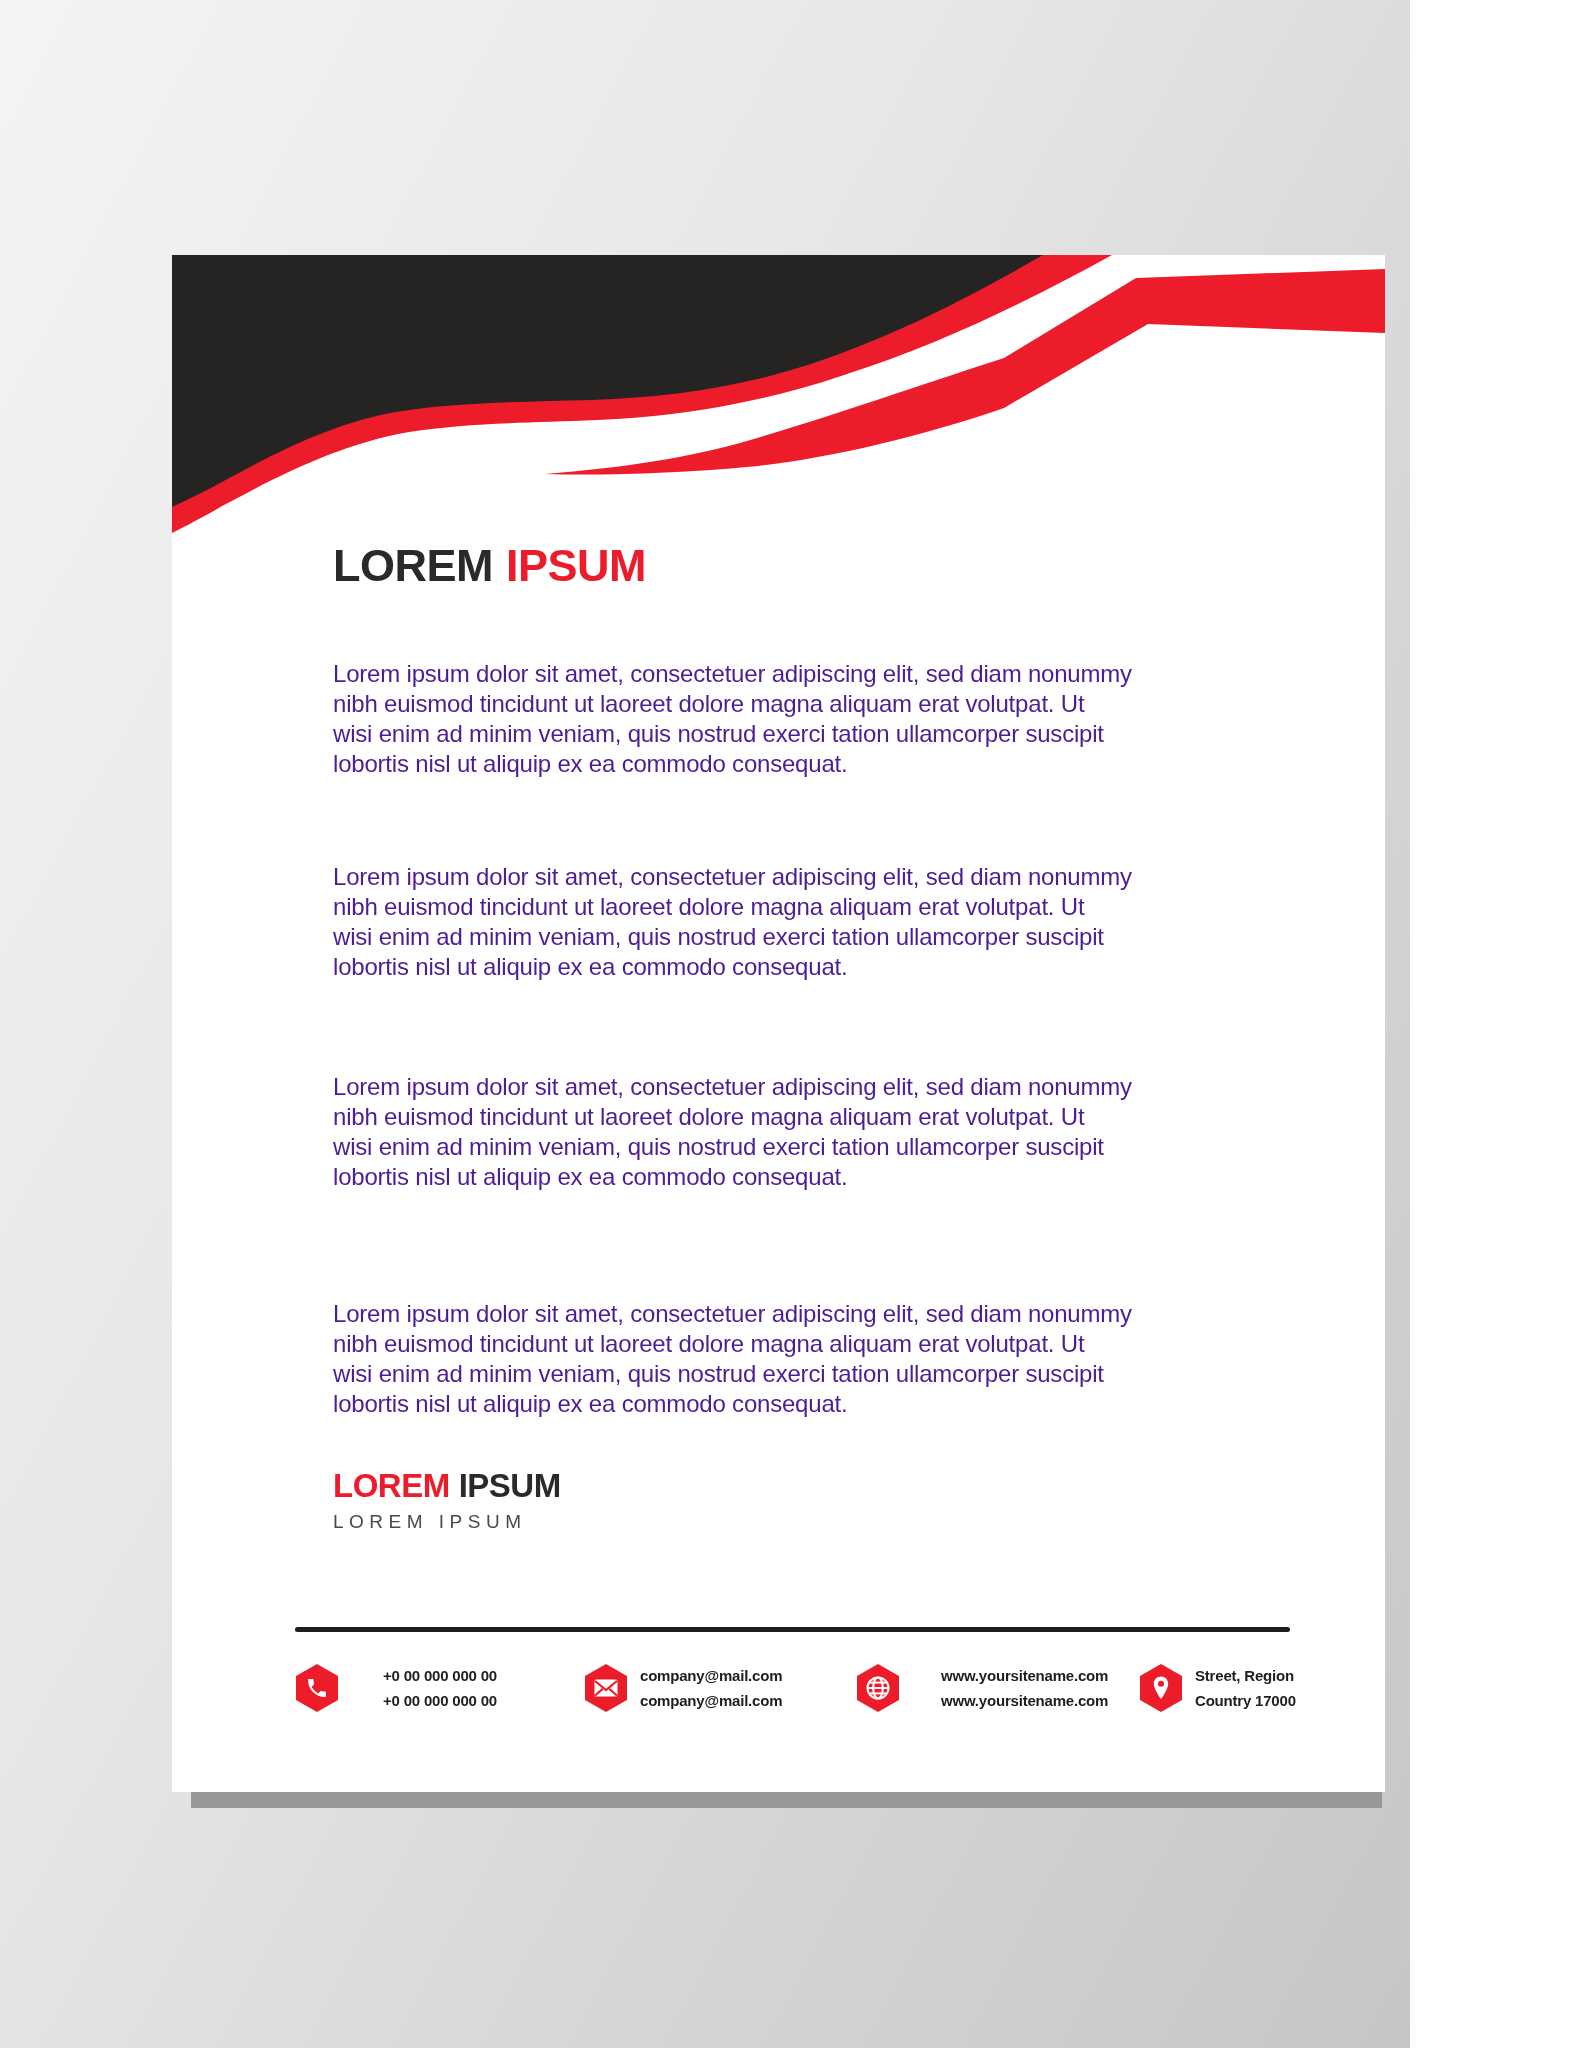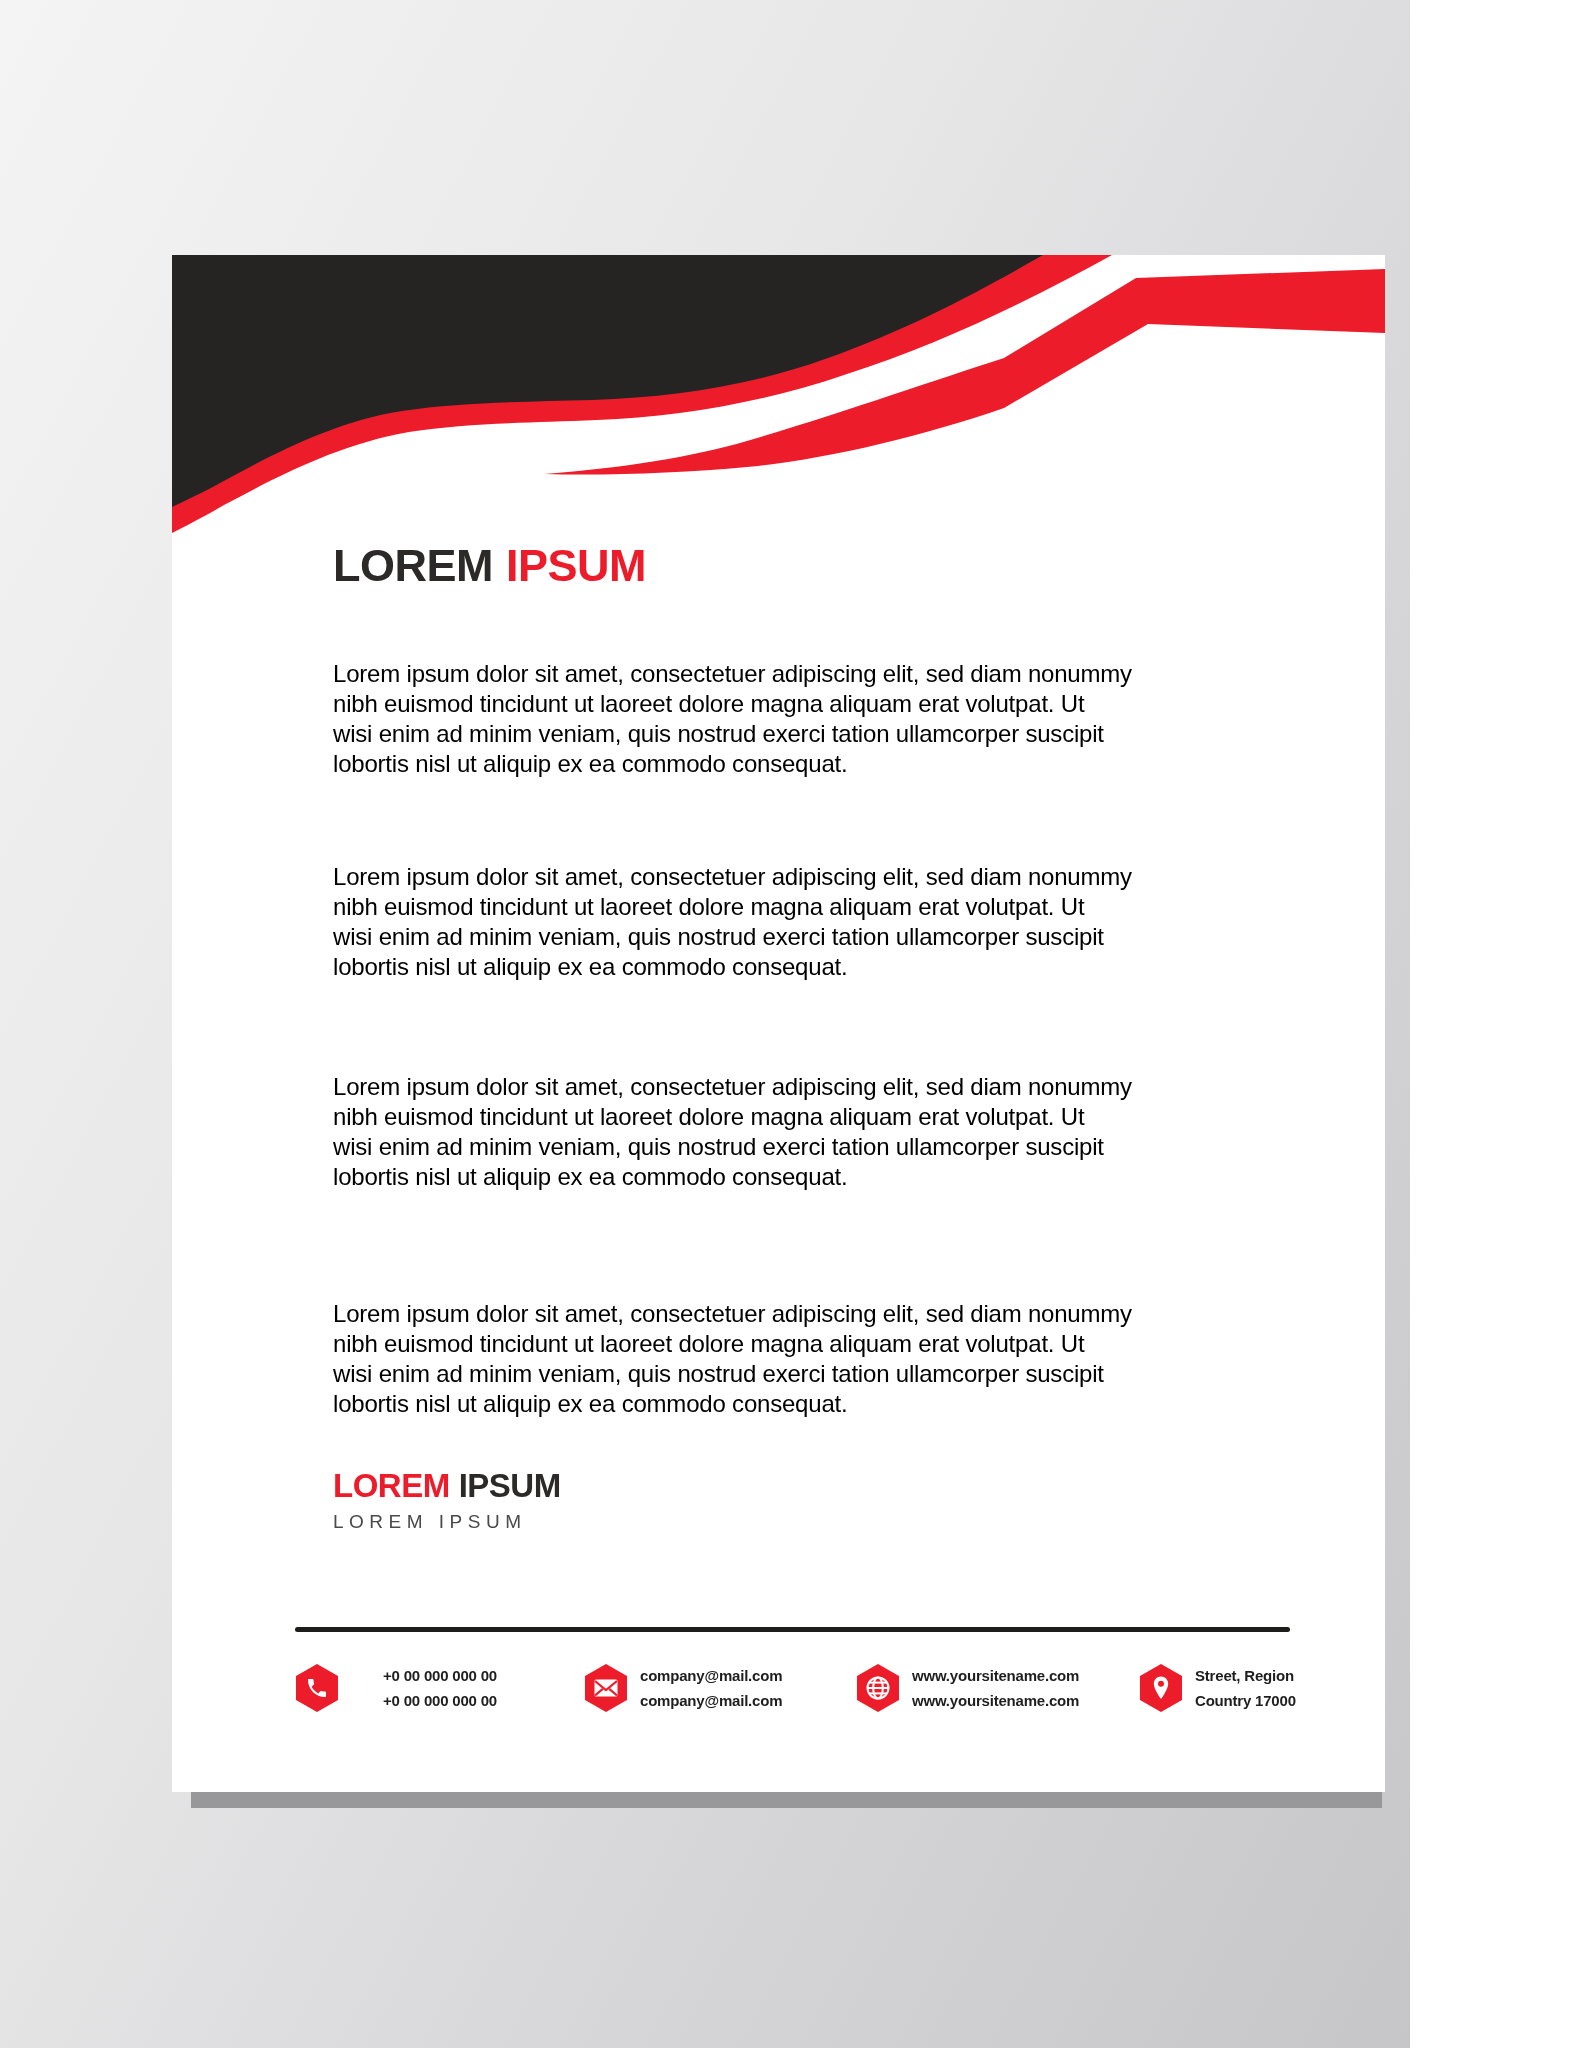--- a/index.html
+++ b/index.html
@@ -22,21 +22,21 @@
   }
   .header-art{position:absolute;left:0;top:0;width:1213px;height:300px;display:block;}
   .doc-title{
     position:absolute;left:161px;top:285px;
     font-size:45px;font-weight:bold;letter-spacing:-0.5px;white-space:nowrap;
   }
   .doc-title .w1{color:#2b2a29;margin-right:13px;}
   .doc-title .w2{color:#ec1c2b;}
   .para{
     position:absolute;left:161px;width:945px;margin:0;
-    font-size:24px;line-height:30px;color:#000000;letter-spacing:-0.2px;
+    font-size:24px;line-height:30px;color:#4c1d95;letter-spacing:-0.2px;
     white-space:pre-line;
   }
   .para.p0{top:404px;}
   .para.p1{top:607px;}
   .para.p2{top:817px;}
   .para.p3{top:1044px;}
   .signature{position:absolute;left:161px;top:1212px;}
   .sig-name{font-size:33px;font-weight:bold;letter-spacing:-0.5px;white-space:nowrap;}
   .sig-name .w1{color:#ec1c2b;margin-right:9px;}
   .sig-name .w2{color:#2b2a29;}
@@ -49,21 +49,21 @@
     position:absolute;left:0;top:1409px;width:1213px;height:48px;
   }
   .contact{position:absolute;top:0;height:48px;display:flex;align-items:center;}
   .contact .hex{flex:0 0 auto;width:42px;height:48px;display:block;}
   .contact .txt{
     margin-left:13px;font-size:15px;font-weight:bold;color:#1e1e1e;
     line-height:25px;letter-spacing:-0.2px;white-space:nowrap;
   }
   .contact.c0{left:124px;gap:32px;}
   .contact.c1{left:378px;margin-left:35px;}
-  .contact.c2{left:685px;}
+  .contact.c2{left:685px;gap:29px;}
   .contact.c3{left:968px;}
 </style>
 </head>
 <body>
 
 <div class="canvas">
   <div class="page">
 
     <svg class="header-art" viewBox="0 0 1213 300" preserveAspectRatio="none" aria-hidden="true">
 

